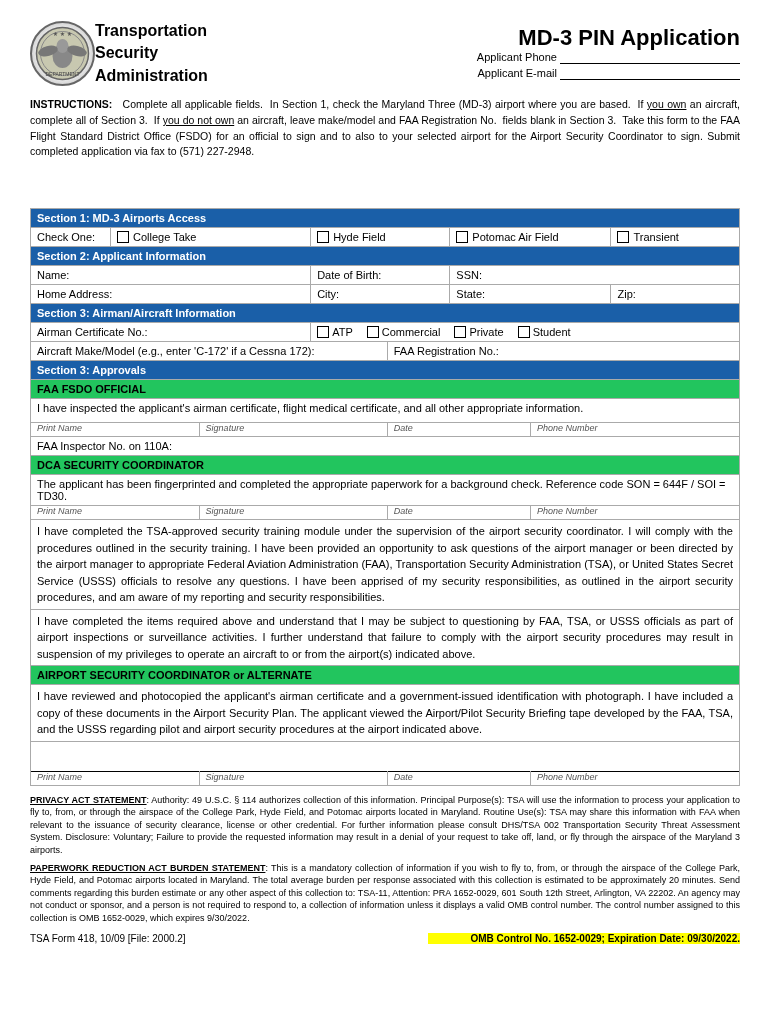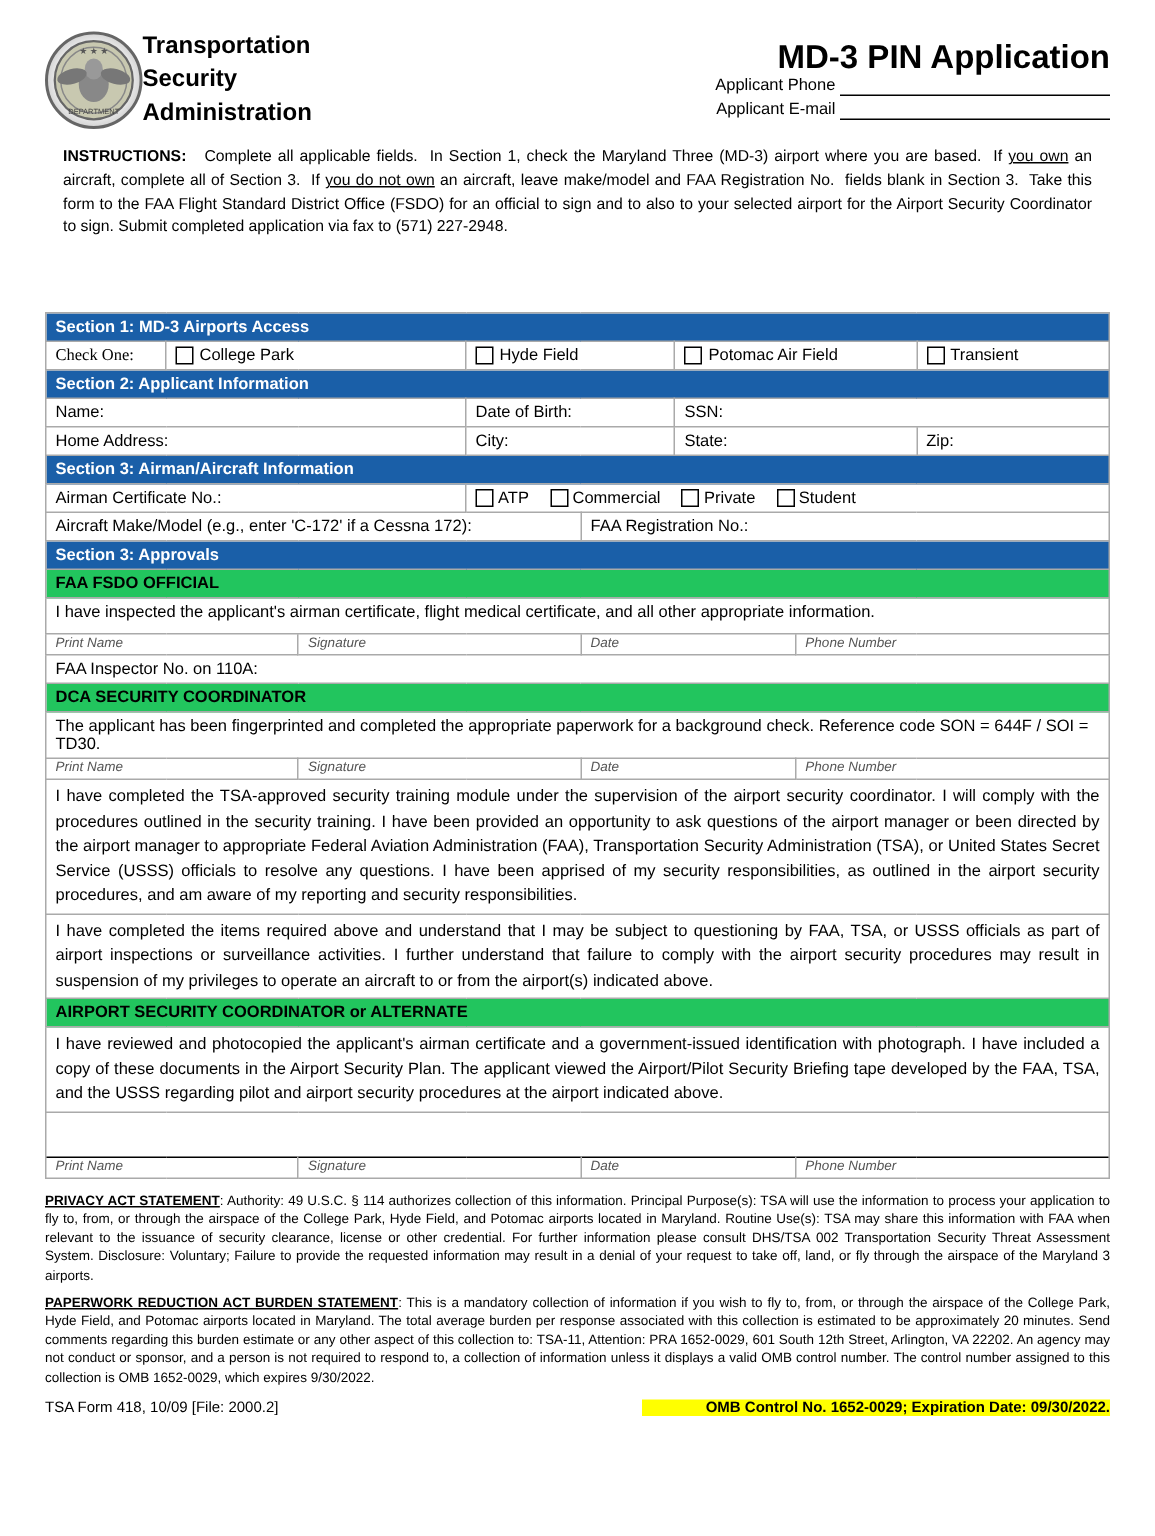--- a/index.html
+++ b/index.html
@@ -28,21 +28,21 @@
       margin-bottom: 3px;
       font-size: 11px;
     }
     .underline-field {
       display: inline-block;
       border-bottom: 1px solid #000;
       min-width: 200px;
     }
     .instructions {
       font-size: 10.5px;
-      margin: 8px 12px;
+      margin: 8px 0;
       line-height: 1.5;
       text-align: justify;
     }
     .instructions u {
       text-decoration: underline;
     }
     .form-table {
       width: 100%;
       border-collapse: collapse;
       margin-bottom: 0;
@@ -174,25 +174,25 @@
 </div>
 
 <table class="form-table">
 
   <tbody>
       <tr>
     <td colspan="8" class="section-header">Section 1:  MD-3 Airports Access</td>
   </tr>
 
   <tr>
-    <td style="width:80px; white-space:nowrap;font-family:Liberation Serif, serif;">Check One:</td>
+    <td style="width:80px; white-space:nowrap;">Check One:</td>
     <td colspan="2">
       <div class="checkbox-row">
         <div class="checkbox-box"></div>
-        <span>College Park</span>
+        <span>College Take</span>
       </div>
     </td>
     <td colspan="2">
       <div class="checkbox-row">
         <div class="checkbox-box"></div>
         <span>Hyde Field</span>
       </div>
     </td>
     <td colspan="2">
       <div class="checkbox-row">

